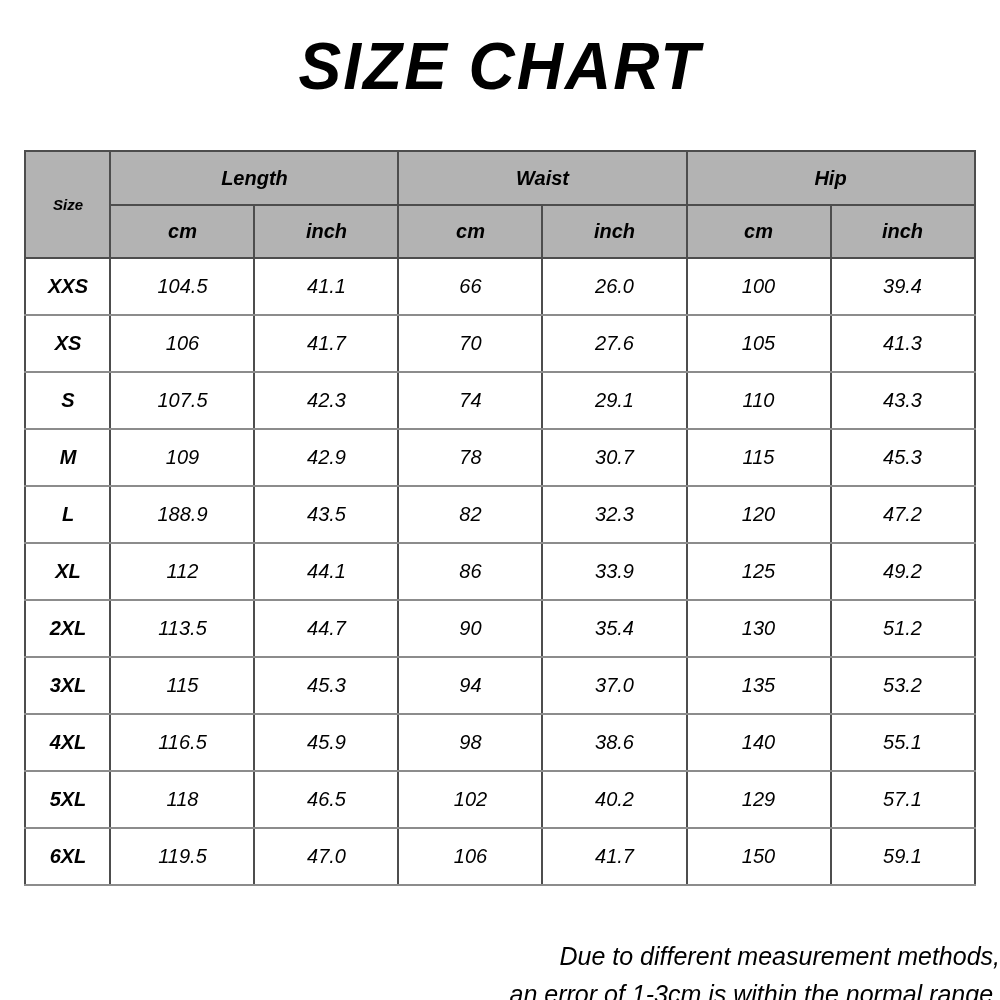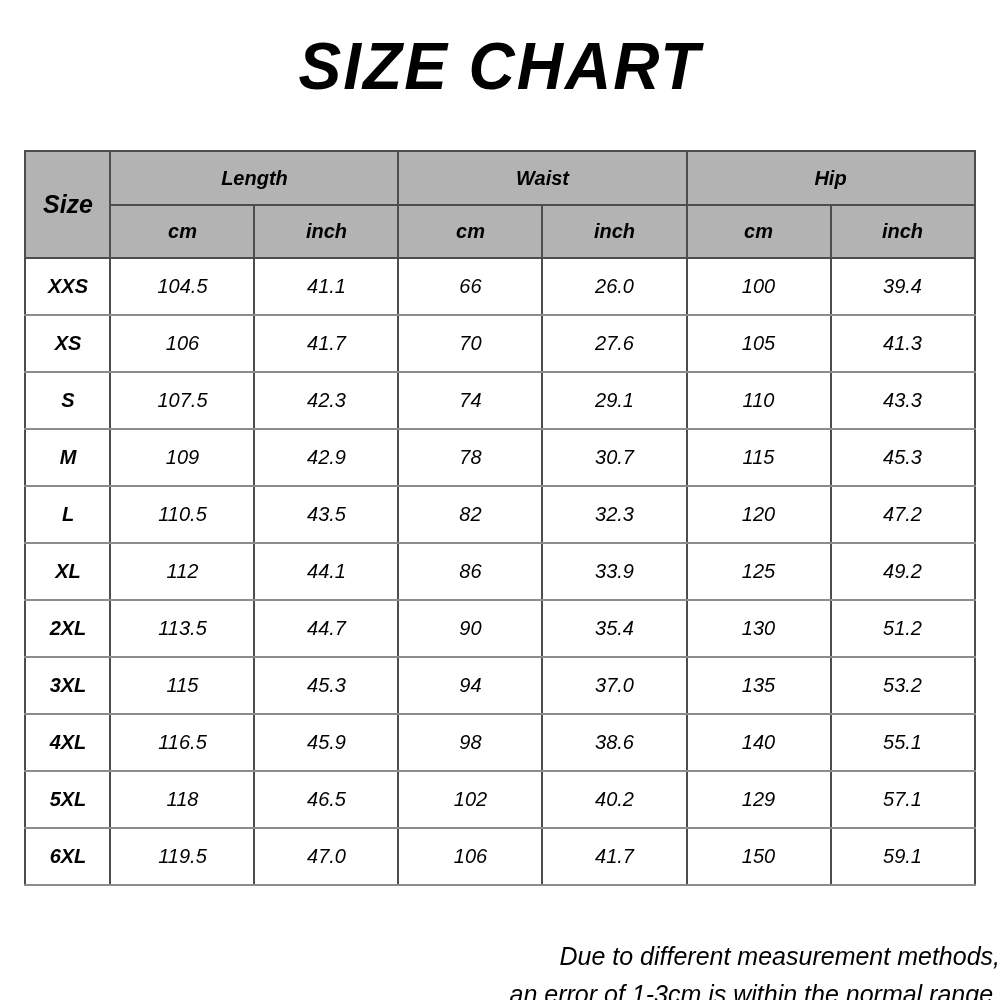--- a/index.html
+++ b/index.html
@@ -47,21 +47,21 @@
     padding: 0;
   }
   thead th {
     background: #b3b3b3;
     font-weight: bold;
     border-top-color: #4d4d4d;
     border-bottom-color: #4d4d4d;
   }
   thead tr.group-row th { height: 54px; }
   thead tr.unit-row th  { height: 53px; }
-  thead th.corner { font-size: 25px; }
+  thead th.corner { font-size: 15px; }
   tbody tr { height: 57px; }
   tbody th {
     font-weight: bold;
     background: #ffffff;
   }
   tbody td {
     font-weight: normal;
     background: #ffffff;
   }
   .note {
@@ -137,21 +137,21 @@
           <th>M</th>
           <td>109</td>
           <td>42.9</td>
           <td>78</td>
           <td>30.7</td>
           <td>115</td>
           <td>45.3</td>
         </tr>
         <tr>
           <th>L</th>
-          <td>110.5</td>
+          <td>188.9</td>
           <td>43.5</td>
           <td>82</td>
           <td>32.3</td>
           <td>120</td>
           <td>47.2</td>
         </tr>
         <tr>
           <th>XL</th>
           <td>112</td>
           <td>44.1</td>

